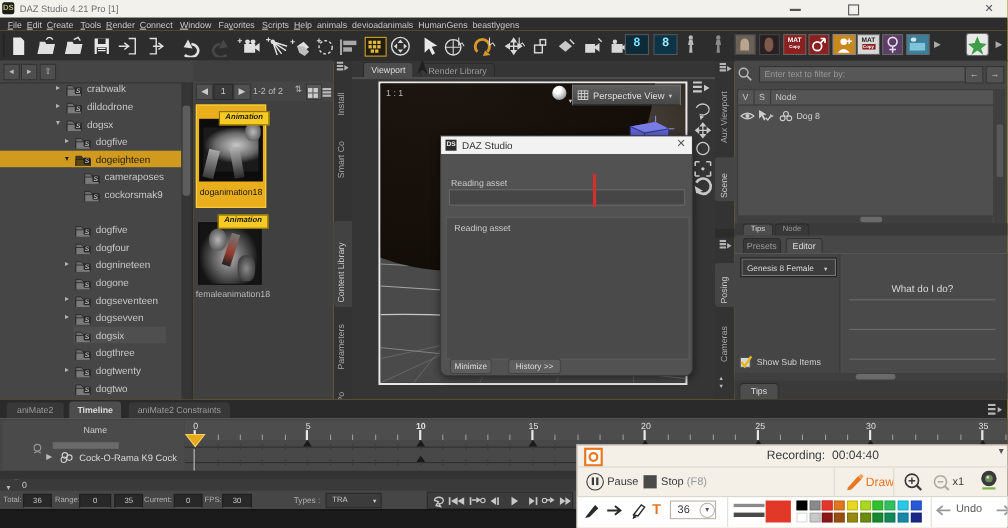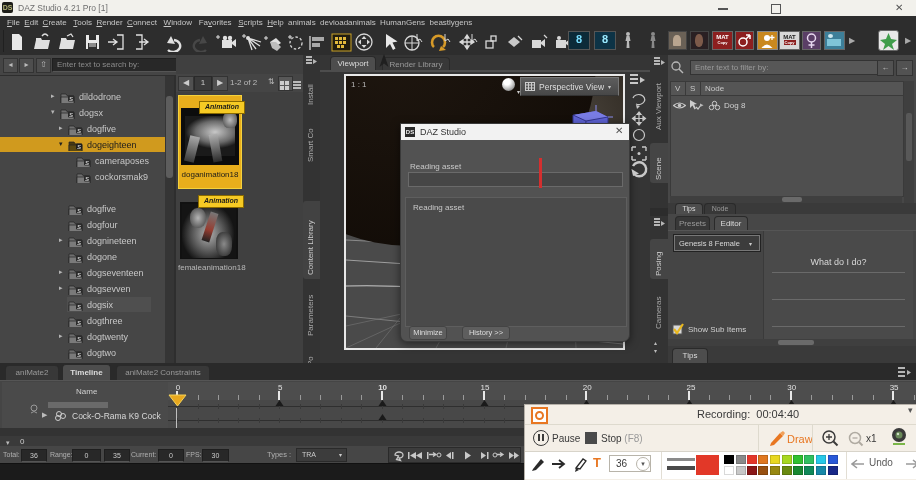--- a/index.html
+++ b/index.html
@@ -164,27 +164,36 @@
         </svg></div>
  <div class="abs" style="left:905px;top:8px;color:#aaa;font-size:8px;">▶</div>
 </div>
 
 <div class="abs" id="leftpane" style="left:0;top:55px;width:176px;height:308px;background:#454545;">
 
  <div class="abs" style="left:0;top:0;width:303px;height:20px;background:#454545;border-bottom:1px solid #2e2e2e;">
   <div class="abs" style="left:3px;top:3px;width:13px;height:13px;background:#4e4e4e;border:1px solid #333;color:#bbb;font-size:8px;text-align:center;line-height:12px;">◂</div>
   <div class="abs" style="left:19px;top:3px;width:13px;height:13px;background:#4e4e4e;border:1px solid #333;color:#bbb;font-size:8px;text-align:center;line-height:12px;">▸</div>
   <div class="abs" style="left:36px;top:3px;width:13px;height:13px;background:#4e4e4e;border:1px solid #333;color:#bbb;font-size:8px;text-align:center;line-height:12px;">⇧</div>
-  <div class="abs inset" style="left:52px;top:3px;width:190px;height:12px;color:#8b8b8b;font-size:8px;line-height:12px;padding-left:4px;">Enter text to search by:</div>
   <div class="abs" style="left:244px;top:3px;width:14px;height:13px;background:#4e4e4e;border:1px solid #333;color:#bbb;font-size:7px;text-align:center;line-height:12px;">▾</div>
   <div class="abs" style="left:268px;top:3px;width:14px;height:13px;background:#4e4e4e;border:1px solid #333;color:#bbb;font-size:7px;text-align:center;line-height:12px;">▾</div>
   <div class="abs" style="left:287px;top:3px;color:#bbb;font-size:9px;">🔍</div>
  </div>
 
  <div class="abs" id="tree" style="left:0;top:21px;width:165px;height:287px;background:#464646;overflow:hidden;">
+<div class="abs" style="left:0;top:-3px;width:165px;height:16px;">
+          <div class="abs" style="left:51px;top:3px;font-size:7px;color:#b5b5b5;">▸</div>
+          <svg class="abs" style="left:60px;top:2px;" width="15" height="12">
+            <path d="M1 3 h5 l1.5 2 H14 v8 H1 z" fill="#6e6e6e" stroke="#222" stroke-width="0.7"></path>
+            <path d="M1 6 h13 v7 H1 z" fill="#7a7a7a" stroke="#222" stroke-width="0.7"></path>
+            <rect x="8" y="4.5" width="6" height="6" rx="1" fill="#2a2a2a"></rect>
+            <text x="11" y="9.5" font-size="6" fill="#e8e8e8" text-anchor="middle" font-style="italic" font-family="Liberation Sans">S</text>
+          </svg>
+          <div class="abs" style="left:79px;top:3px;font-size:9px;color:#c8c8c8;">crabwalk</div>
+        </div>
 <div class="abs" style="left:0;top:13px;width:165px;height:16px;">
           <div class="abs" style="left:51px;top:3px;font-size:7px;color:#b5b5b5;">▸</div>
           <svg class="abs" style="left:60px;top:2px;" width="15" height="12">
             <path d="M1 3 h5 l1.5 2 H14 v8 H1 z" fill="#6e6e6e" stroke="#222" stroke-width="0.7"></path>
             <path d="M1 6 h13 v7 H1 z" fill="#7a7a7a" stroke="#222" stroke-width="0.7"></path>
             <rect x="8" y="4.5" width="6" height="6" rx="1" fill="#2a2a2a"></rect>
             <text x="11" y="9.5" font-size="6" fill="#e8e8e8" text-anchor="middle" font-style="italic" font-family="Liberation Sans">S</text>
           </svg>
           <div class="abs" style="left:79px;top:3px;font-size:9px;color:#c8c8c8;">dildodrone</div>
         </div>

